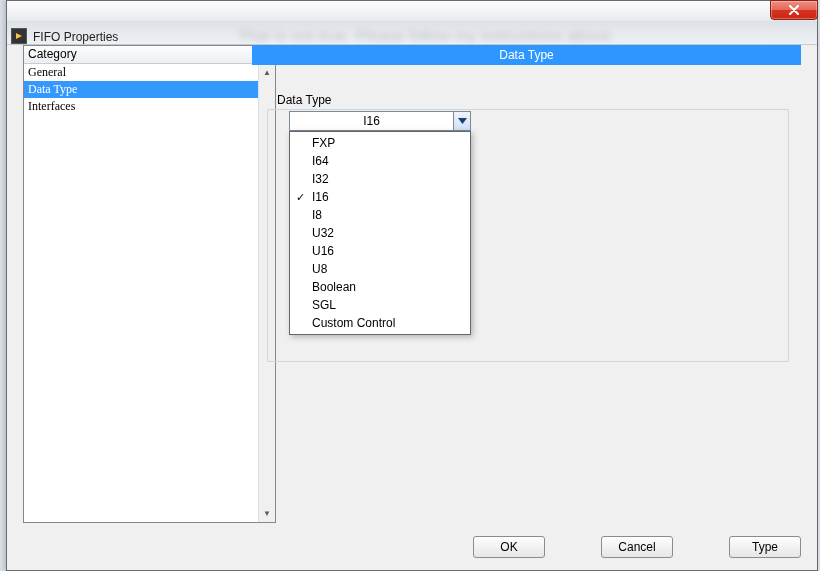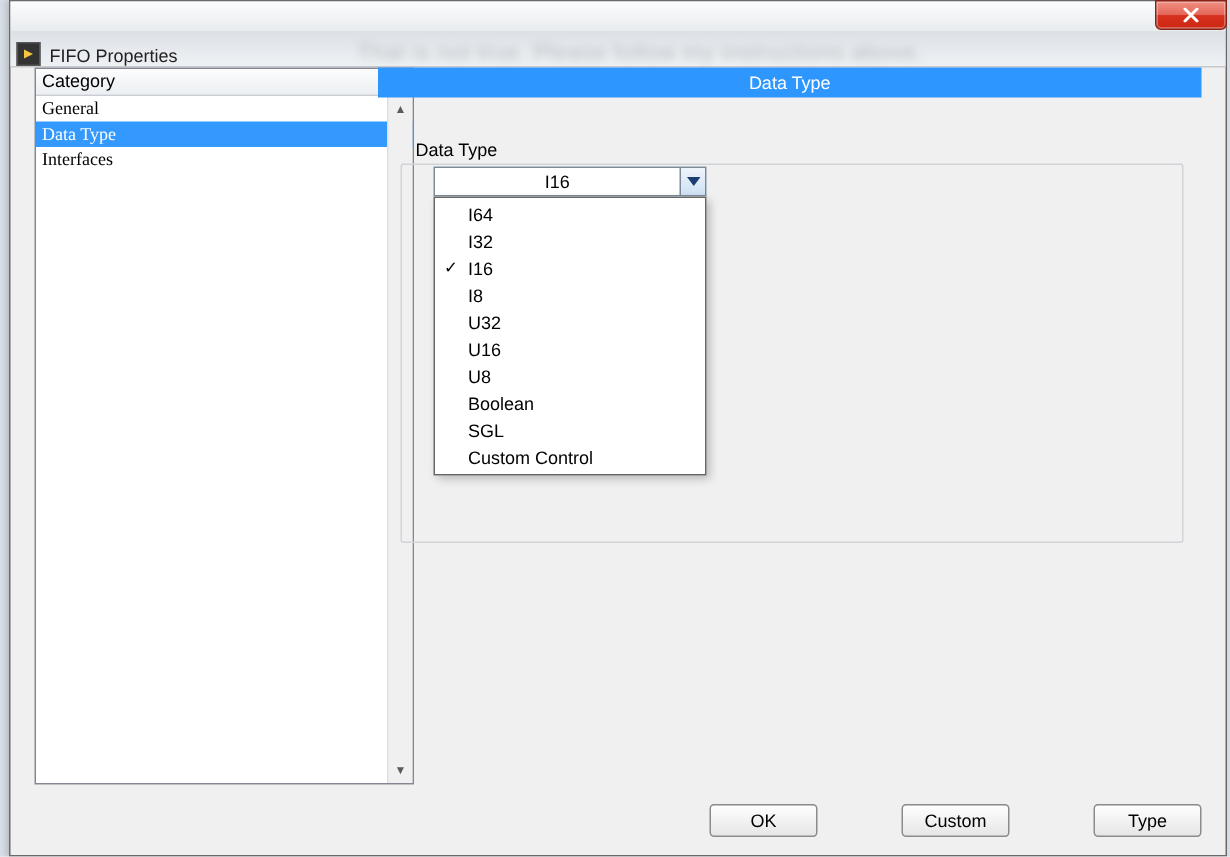--- a/index.html
+++ b/index.html
@@ -261,32 +261,33 @@
     <div class="combo">
       <span class="combo-text">I16</span>
       <span class="combo-btn">
         <svg width="9" height="6" viewBox="0 0 9 6">
           <polygon points="0,0 9,0 4.5,6" fill="#1a3e72"></polygon>
         </svg>
       </span>
     </div>
 
     <div class="dropdown">
+      <div class="dd-item"><span>FXP</span></div>
       <div class="dd-item"><span>I64</span></div>
       <div class="dd-item"><span>I32</span></div>
       <div class="dd-item"><span class="check">✓</span><span>I16</span></div>
       <div class="dd-item"><span>I8</span></div>
       <div class="dd-item"><span>U32</span></div>
       <div class="dd-item"><span>U16</span></div>
       <div class="dd-item"><span>U8</span></div>
       <div class="dd-item"><span>Boolean</span></div>
       <div class="dd-item"><span>SGL</span></div>
       <div class="dd-item"><span>Custom Control</span></div>
     </div>
 
     <div class="btnbar">
       <div class="btn">OK</div>
-      <div class="btn">Custom</div>
+      <div class="btn">Cancel</div>
       <div class="btn">Type</div>
     </div>
 
   </div>
 </div>
 
 </body></html>

